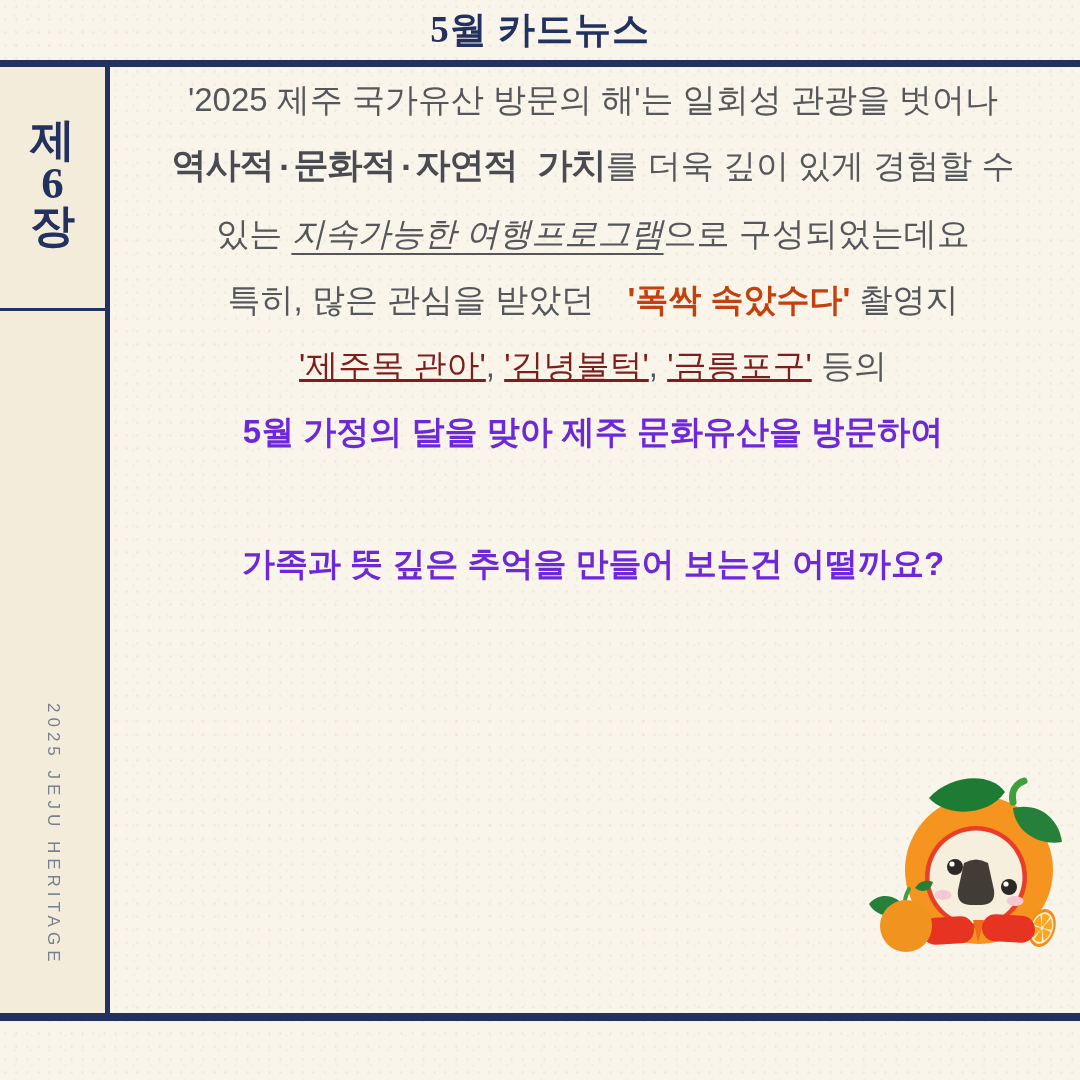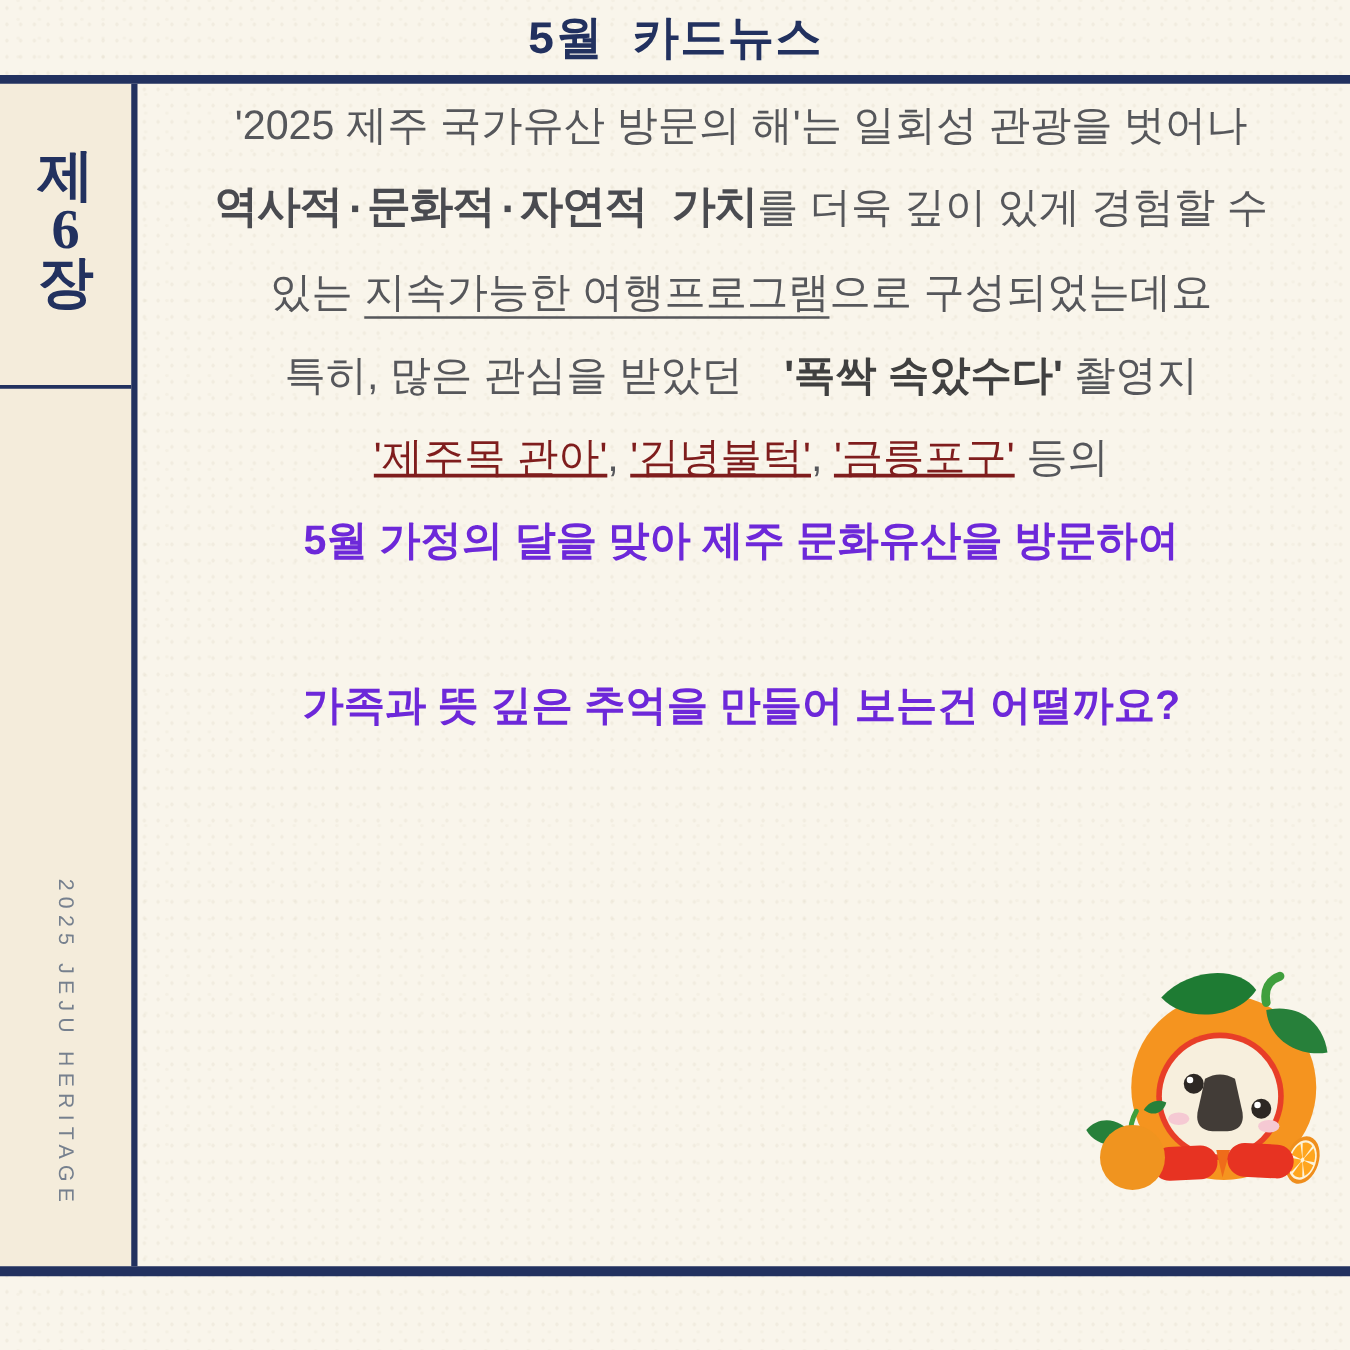--- a/index.html
+++ b/index.html
@@ -15,21 +15,21 @@
       radial-gradient(rgba(190,178,150,0.14) 1px, transparent 1.6px),
       radial-gradient(rgba(210,200,175,0.12) 1px, transparent 1.8px);
     background-size:11px 13px, 17px 15px;
     background-position:0 0, 6px 8px;
   }
   .header{
     position:absolute;top:0;left:0;width:1080px;height:60px;
     display:flex;align-items:center;justify-content:center;z-index:2;
   }
   .header-title{
-    font-family:Liberation Mono, monospace;
+    font-family:Liberation Serif, serif;
     font-size:37px;font-weight:700;color:#22315f;letter-spacing:1px;
   }
   .rule-top{
     position:absolute;left:0;top:60px;width:1080px;height:7px;background:#22315f;z-index:3;
   }
   .rule-bottom{
     position:absolute;left:0;top:1013px;width:1080px;height:8px;background:#22315f;z-index:3;
   }
   .vline{
     position:absolute;left:105px;top:67px;width:5px;height:946px;background:#22315f;z-index:3;
@@ -64,22 +64,23 @@
   .para2{margin-top:48px;}
   .para3{margin-top:52px;font-weight:700;color:#6d28d9;}
   .seg-bold-serif{
     font-family:Liberation Mono, monospace;
     font-weight:700;color:#4a4b50;font-size:35px;letter-spacing:-1px;
   }
   .seg-underline{
     text-decoration:underline;
     text-decoration-thickness:2px;
     text-underline-offset:8px;
+    font-style:italic;
   }
-  .seg-blue-bold{color:#404040;font-weight:700;margin-left:24px;}
+  .seg-blue-bold{color:#c2410c;font-weight:700;margin-left:24px;}
   .seg-blue{color:#7f1d1d;text-decoration:underline;}
   .mascot{
     position:absolute;left:843px;top:768px;width:234px;height:200px;z-index:2;
   }
 </style>
 </head>
 <body>
 
 <div class="texture"></div>
 

